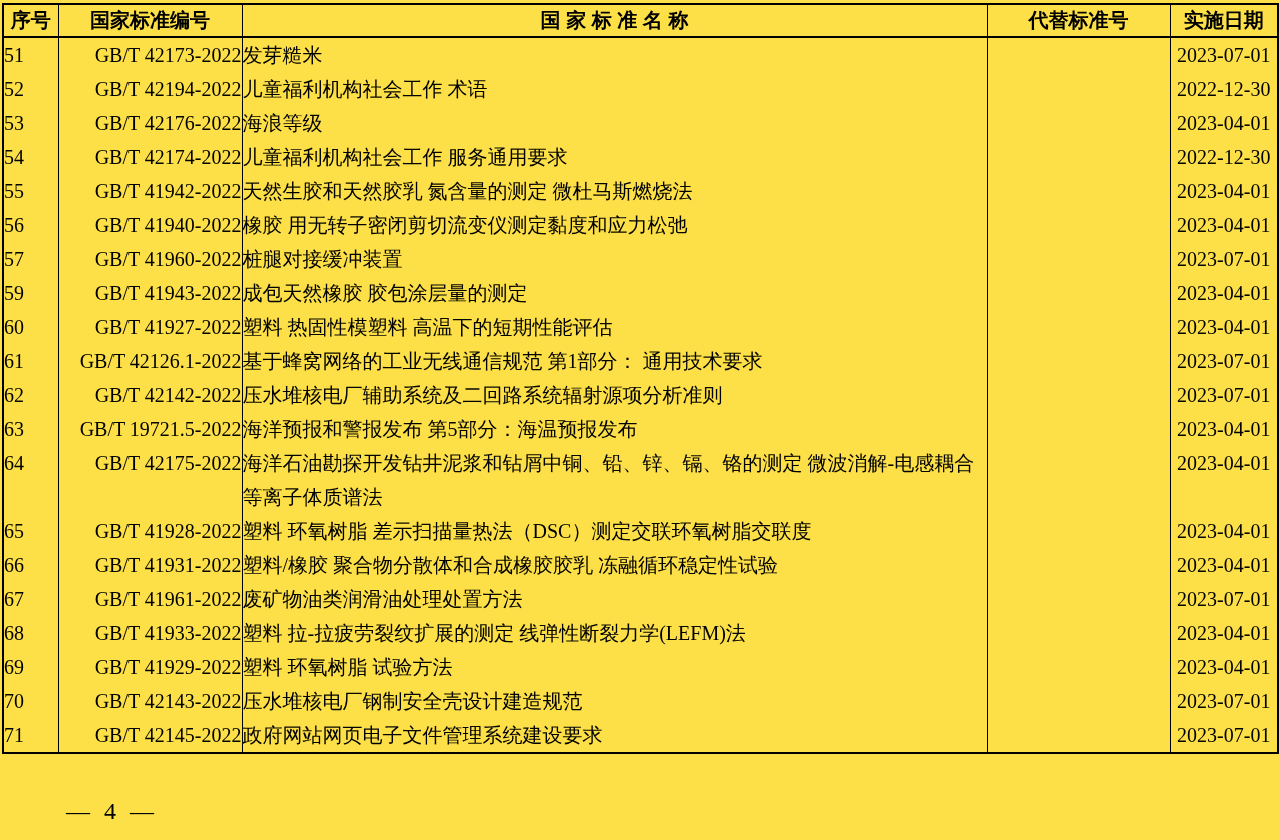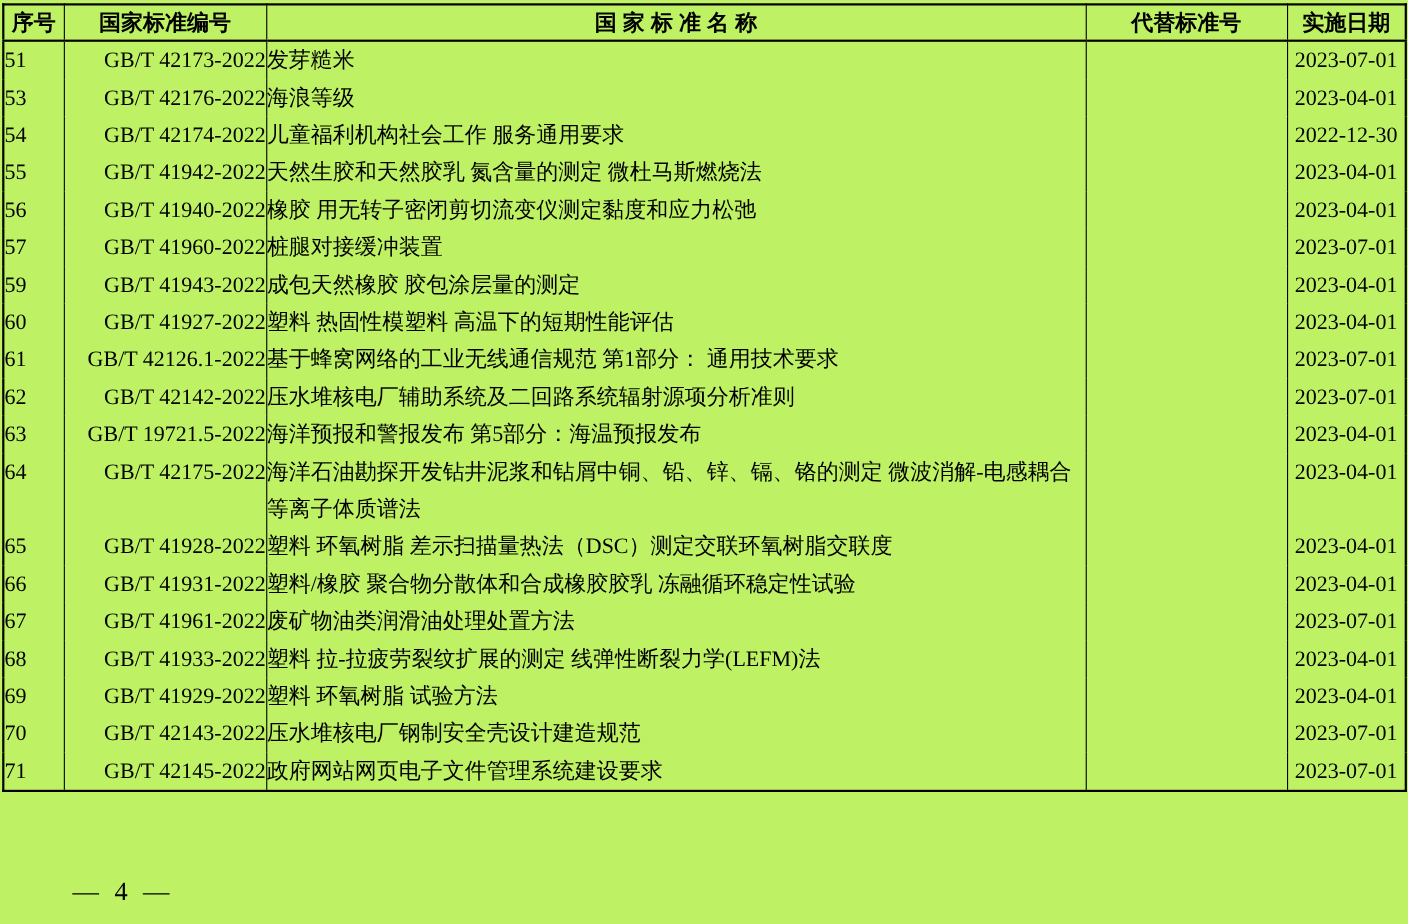--- a/index.html
+++ b/index.html
@@ -7,21 +7,21 @@
     padding: 0;
     background: #ffffff;
     width: 1280px;
     height: 840px;
     overflow: hidden;
   }
   .page {
     position: relative;
     width: 1280px;
     height: 840px;
-    background: #bef264;
+    background: #fde047;
     color: #000000;
     font-family: "Liberation Serif", "DejaVu Serif", serif;
   }
   table.std-table {
     position: absolute;
     left: 2px;
     top: 3px;
     width: 1276px;
     border-collapse: collapse;
     table-layout: fixed;
@@ -93,20 +93,27 @@
     <tbody>
 
     <tr class="body-row">
         <td class="cell-no">51</td>
         <td class="cell-code">GB/T 42173-2022</td>
         <td class="cell-name">发芽糙米</td>
         <td class="cell-replaced"></td>
         <td class="cell-date">2023-07-01</td>
       </tr>
         <tr class="body-row">
+        <td class="cell-no">52</td>
+        <td class="cell-code">GB/T 42194-2022</td>
+        <td class="cell-name">儿童福利机构社会工作 术语</td>
+        <td class="cell-replaced"></td>
+        <td class="cell-date">2022-12-30</td>
+      </tr>
+        <tr class="body-row">
         <td class="cell-no">53</td>
         <td class="cell-code">GB/T 42176-2022</td>
         <td class="cell-name">海浪等级</td>
         <td class="cell-replaced"></td>
         <td class="cell-date">2023-04-01</td>
       </tr>
         <tr class="body-row">
         <td class="cell-no">54</td>
         <td class="cell-code">GB/T 42174-2022</td>
         <td class="cell-name">儿童福利机构社会工作 服务通用要求</td>

